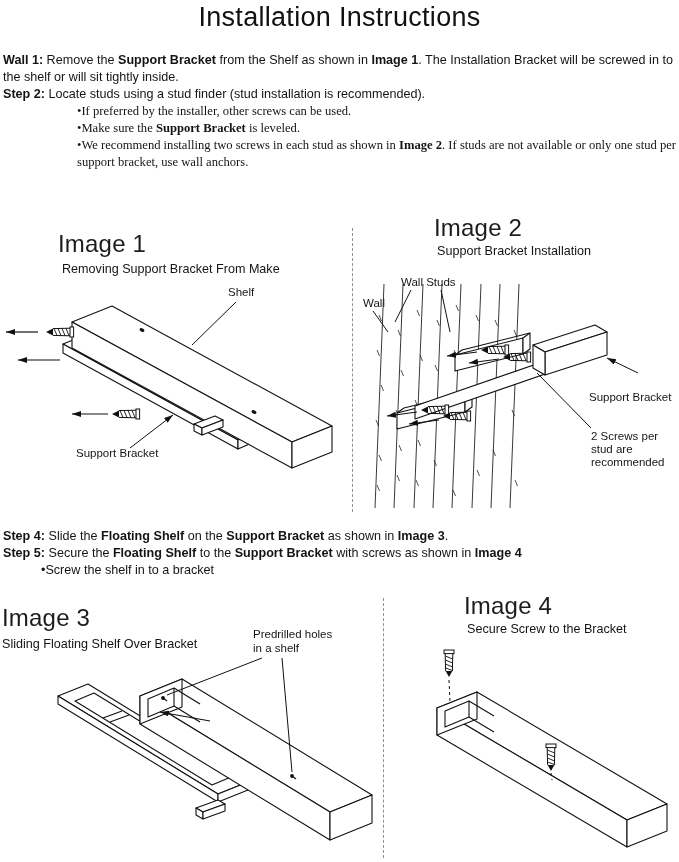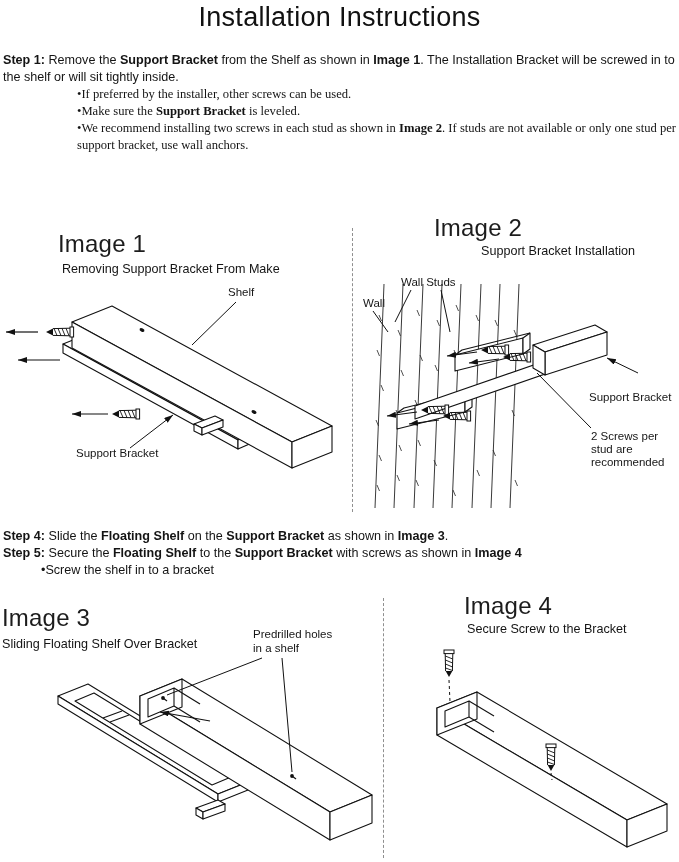--- a/index.html
+++ b/index.html
@@ -20,21 +20,21 @@
   #steps-top{top:52px;left:3px;width:674px;}
   #steps-bottom{top:528px;left:3px;width:660px;}
   .fig-h{font-size:24px;color:#1c1c1c;letter-spacing:.2px;}
   .fig-sub{font-size:12.6px;color:#141414;}
   .divider{width:0;border-left:1.6px dashed #8f8f8f;}
   #divider-1{left:352px;top:228px;height:284px;}
   #divider-2{left:383px;top:598px;height:260px;}
   #fig1-h{left:58px;top:230px;}
   #fig1-sub{left:62px;top:262px;}
   #fig2-h{left:434px;top:214px;}
-  #fig2-sub{left:437px;top:244px;margin-left:44px;}
+  #fig2-sub{left:437px;top:244px;}
   #fig3-h{left:2px;top:604px;}
   #fig3-sub{left:2px;top:637px;}
   #fig4-h{left:464px;top:592px;}
   #fig4-sub{left:467px;top:622px;}
   #svg1{left:0;top:264px;}
   #svg2{left:355px;top:260px;}
   #svg3{left:0;top:618px;}
   #svg4{left:399px;top:644px;}
   svg text{font-family:"Liberation Sans",sans-serif;font-size:11.5px;fill:#161616;}
   svg{pointer-events:none;}
@@ -62,21 +62,22 @@
     <g id="holeMark">
       <circle r="1.9" fill="#111"></circle>
       <path d="M0,0 L4,3" stroke="#111" stroke-width="1.2"></path>
     </g>
   </defs>
 </svg>
 
 <div class="abs title">Installation Instructions</div>
 
 <div class="abs steps" id="steps-top">
-  <p><span class="b">Step 1:</span><span> Remove the </span><span class="b">Support Bracket</span><span> from the Shelf as shown in </span><span class="b">Image 1</span><span>. The Installation Bracket will be screwed in to the shelf or will sit tightly inside.</span></p>
+  <p><span class="b">Wall 1:</span><span> Remove the </span><span class="b">Support Bracket</span><span> from the Shelf as shown in </span><span class="b">Image 1</span><span>. The Installation Bracket will be screwed in to the shelf or will sit tightly inside.</span></p>
+  <p><span class="b">Step 2:</span><span> Locate studs using a stud finder (stud installation is recommended).</span></p>
   <p class="indent1"><span>•If preferred by the installer, other screws can be used.</span></p>
   <p class="indent1"><span>•Make sure the </span><span class="b">Support Bracket</span><span> is leveled.</span></p>
   <p class="indent1"><span>•We recommend installing two screws in each stud as shown in </span><span class="b">Image 2</span><span>. If studs are not available or only one stud per support bracket, use wall anchors.</span></p>
 </div>
 
 <div class="abs fig-h" id="fig1-h">Image 1</div>
 <div class="abs fig-sub" id="fig1-sub">Removing Support Bracket From Make</div>
 <div class="abs divider" id="divider-1"></div>
 <div class="abs fig-h" id="fig2-h">Image 2</div>
 <div class="abs fig-sub" id="fig2-sub">Support Bracket Installation</div>

